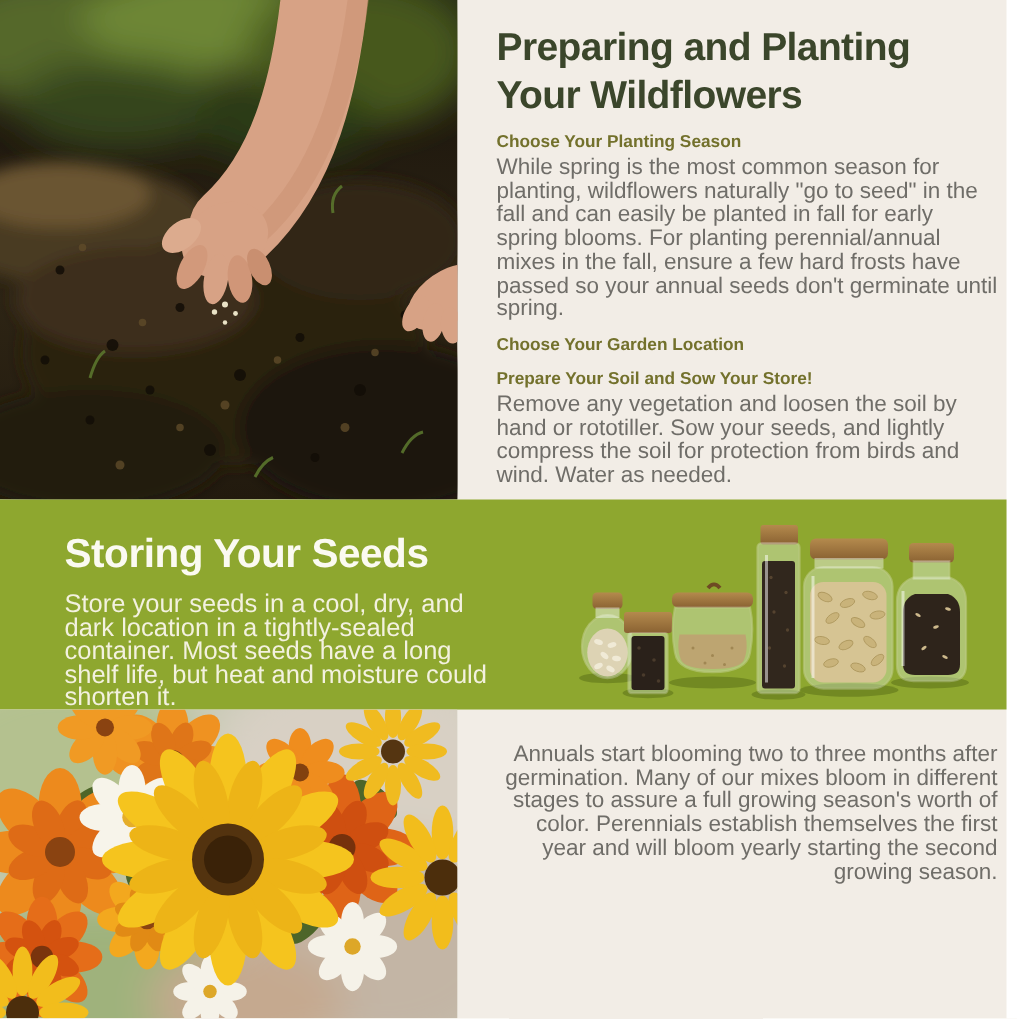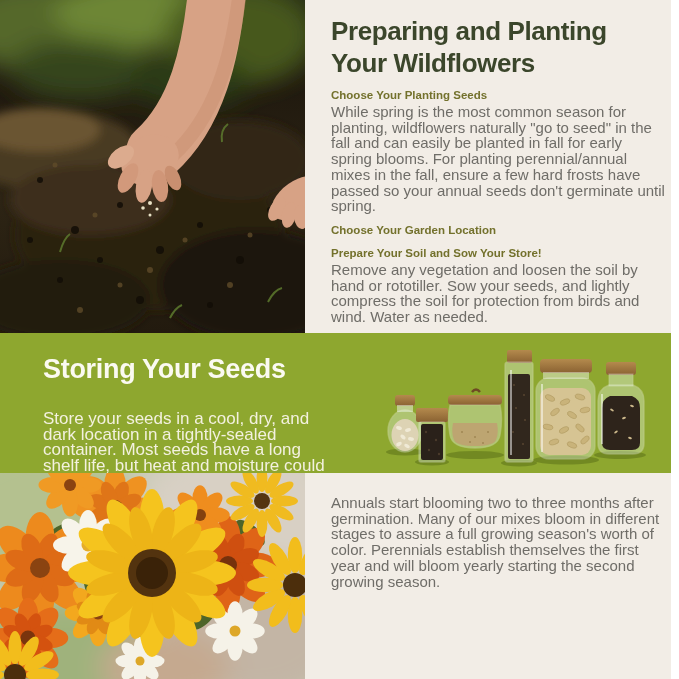--- a/index.html
+++ b/index.html
@@ -25,29 +25,29 @@
     letter-spacing:-0.4px;color:var(--heading,#3B462B);white-space:pre-line;
   }
   .sub-title{
     margin:9px 0 2px 0;font-size:11.5px;line-height:14px;font-weight:bold;
     color:var(--subheading,#73712C);
   }
   .body-text{
     margin:0;font-size:15px;line-height:15.7px;
     color:var(--body-text,#6F6D68);
   }
-  .text-bottom .body-text{margin-top:10px;}
+  .text-bottom .body-text{margin-top:10px;text-align:right;}
 
   .band{
     position:absolute;left:0;top:333px;width:679px;height:140px;
     background:var(--band-background,#8EA72F);
   }
   .band-text{position:absolute;left:43px;top:21px;width:300px;}
   .band-heading{
-    margin:0 0 26px 0;font-size:27px;line-height:31px;font-weight:bold;
+    margin:0 0 10px 0;font-size:27px;line-height:31px;font-weight:bold;
     letter-spacing:-0.3px;color:var(--band-heading,#FBFAF1);white-space:pre-line;
   }
   .band-body{
     margin:0;font-size:17px;line-height:15.5px;
     color:var(--band-text,#F3F1DF);width:292px;
   }
   .jars{position:absolute;left:380px;top:7px;width:272px;height:128px;line-height:0;}
 </style>
 </head>
 <body>
@@ -136,21 +136,21 @@
         <ellipse cx="277" cy="209" rx="7" ry="13" transform="rotate(30 277 209)"></ellipse>
         <ellipse cx="289" cy="215" rx="7" ry="13" transform="rotate(12 289 215)"></ellipse>
         <ellipse cx="301" cy="217" rx="7" ry="12" transform="rotate(-6 301 217)"></ellipse>
       </g>
     </svg>
   </div>
 
   <section class="text-top">
     <h1 class="big-heading">Preparing and Planting
 Your Wildflowers</h1>
-    <h3 class="sub-title">Choose Your Planting Seeds</h3>
+    <h3 class="sub-title">Choose Your Planting Season</h3>
     <p class="body-text">While spring is the most common season for planting, wildflowers naturally "go to seed" in the fall and can easily be planted in fall for early spring blooms. For planting perennial/annual mixes in the fall, ensure a few hard frosts have passed so your annual seeds don't germinate until spring.</p>
     <h3 class="sub-title">Choose Your Garden Location</h3>
     <h3 class="sub-title">Prepare Your Soil and Sow Your Store!</h3>
     <p class="body-text">Remove any vegetation and loosen the soil by hand or rototiller. Sow your seeds, and lightly compress the soil for protection from birds and wind. Water as needed.</p>
   </section>
 
   <section class="band">
     <div class="band-text">
       <h2 class="band-heading">Storing Your Seeds</h2>
       <p class="band-body">Store your seeds in a cool, dry, and dark location in a tightly-sealed container. Most seeds have a long shelf life, but heat and moisture could shorten it.</p>

